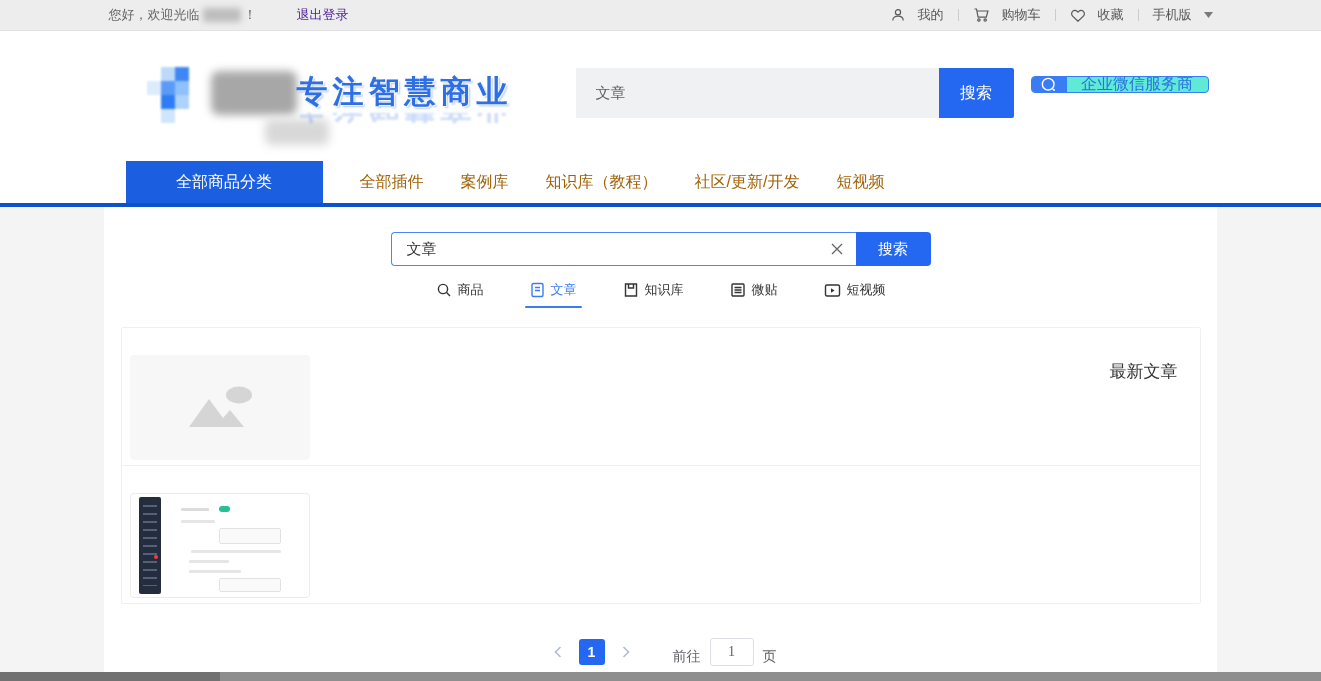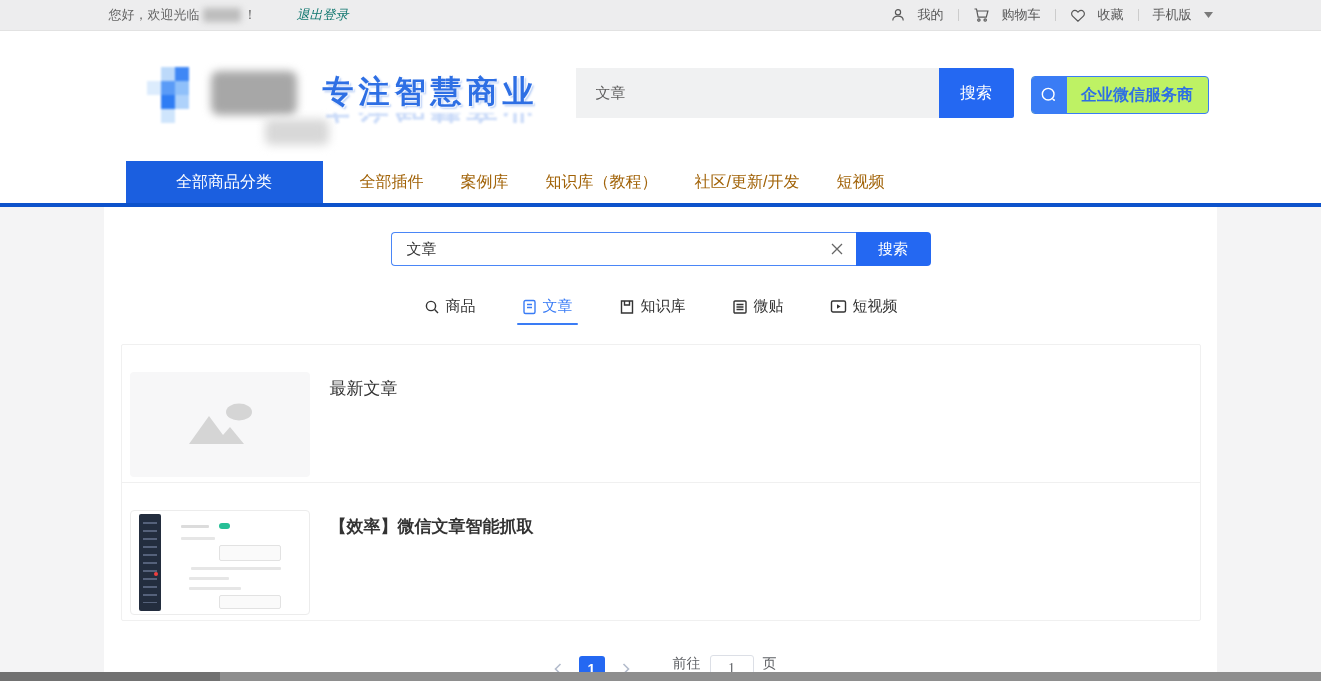--- a/index.html
+++ b/index.html
@@ -5,43 +5,43 @@
   * { box-sizing: border-box; margin: 0; padding: 0; }
   html,body { margin:0; }
   body { font-family: "Liberation Sans", "DejaVu Sans", sans-serif; }
   .screen { width:1321px; height:681px; position:relative; overflow:hidden; background:#f4f4f5; }
 
   
   .topbar { height:31px; background:#ededee; border-bottom:1px solid #e2e2e2; display:flex; align-items:center; font-size:13px; color:#666; }
   .topbar-inner { width:1104px; margin:0 auto; display:flex; align-items:center; }
   .greet { display:flex; align-items:center; }
   .blur-name { width:38px; height:14px; background:#bdbdbd; border-radius:2px; filter:blur(3px); margin:0 3px; }
-  .logout { color:#0f766e; margin-left:40px; cursor:pointer; text-decoration:none;font-style:italic; }
+  .logout { color:#4c1d95; margin-left:40px; cursor:pointer; text-decoration:none; }
   .topbar-right { margin-left:auto; display:flex; align-items:center; color:#595959; }
   .tb-item { display:flex; align-items:center; gap:12px; cursor:pointer; }
   .tb-sep { width:1px; height:12px; background:#ccc; margin:0 14px; }
   .tb-item svg { display:block; }
 
   
   .header { height:130px; background:#fff; position:relative; }
   .header-inner { width:1104px; margin:0 auto; height:100%; position:relative; }
   .logo-group { position:absolute; left:38px; top:36px; display:flex; align-items:flex-start; }
   .logo-pix { filter:blur(1.2px); }
   .logo-blur { width:86px; height:44px; background:#a7a7a7; border-radius:8px; filter:blur(4px); margin-left:8px; margin-top:4px; }
   .logo-blur2 { position:absolute; left:118px; top:52px; width:64px; height:26px; background:#d8d8d8; border-radius:6px; filter:blur(5px); }
-  .slogan-wrap { position:absolute; left:214px; top:40px; width:270px; }
+  .slogan-wrap { position:absolute; left:188px; top:40px; width:270px; }
   .slogan { font-size:31px; font-weight:bold; color:#2e6fe4; letter-spacing:5px; text-shadow:1px 1px 0 rgba(255,255,255,.75), 2px 2px 2px rgba(46,111,228,.35); white-space:nowrap; }
   .slogan-reflect { transform:scaleY(-1); opacity:.25; filter:blur(1px); height:15px; overflow:hidden; }
   .slogan-reflect span { font-size:31px; font-weight:bold; color:#2e6fe4; letter-spacing:5px; white-space:nowrap; }
 
   .top-search { position:absolute; left:467px; top:37px; display:flex; }
   .top-search input { width:363px; height:50px; background:#f0f1f2; border:none; outline:none; padding:0 20px; font-size:15px; color:#5f5f5f; font-family:inherit; }
   .top-search button { width:75px; height:50px; background:#2468f2; color:#fff; border:none; font-size:16px; cursor:pointer; border-radius:0 2px 2px 0; font-family:inherit; }
 
-  .wecom-btn { position:absolute; left:922px; top:45px; width:178px; height:38px; border:1px solid #3a7cf5; border-radius:4px; display:flex; align-items:center; background:#bef264; cursor:pointer; overflow:hidden;font-weight:bold; }
+  .wecom-btn { position:absolute; left:922px; top:45px; width:178px; height:17px; border:1px solid #3a7cf5; border-radius:4px; display:flex; align-items:center; background:#5eead4; cursor:pointer; overflow:hidden; }
   .wecom-icon-box { width:35px; height:100%; background:#3a7cf5; display:flex; align-items:center; justify-content:center; flex-shrink:0; }
   .wecom-label { flex:1; text-align:center; color:#2e6fe4; font-size:16px; }
 
   
   .navbar { background:#fff; }
   .nav-inner { width:1104px; margin:0 auto; height:42px; display:flex; align-items:center; }
   .nav-active { width:197px; height:42px; margin-left:17px; background:#1b5fe0; color:#fff; font-size:16px; display:flex; align-items:center; justify-content:center; cursor:pointer; }
   .nav-link { font-size:16px; color:#a16207; margin-left:37px; cursor:pointer; text-decoration:none; white-space:nowrap; }
   .blue-line { height:4px; background:#0d52cb; }
 
@@ -50,32 +50,32 @@
   .container { width:1113px; height:465px; margin:0 auto; background:#fff; overflow:hidden; }
 
   .search2-wrap { padding-top:25px; display:flex; justify-content:center; }
   .search2 { display:flex; width:540px; height:34px; }
   .search2-input-wrap { flex:1; border:1px solid #4a86f7; border-right:none; border-radius:4px 0 0 4px; background:#fff; display:flex; align-items:center; }
   .search2-input-wrap input { flex:1; border:none; outline:none; padding:0 15px; font-size:15px; color:#333; font-family:inherit; background:transparent; }
   .clear-x { padding:0 12px; cursor:pointer; color:#666; display:flex; align-items:center; }
   .search2-btn { width:75px; background:#2468f2; color:#fff; border:none; border-radius:0 4px 4px 0; font-size:15px; cursor:pointer; font-family:inherit; }
 
   .tabs { display:flex; justify-content:center; gap:46px; margin-top:15px; }
-  .tab { display:flex; align-items:center; gap:6px; font-size:15px; color:#333; padding-bottom:9px; position:relative; cursor:pointer;margin-top:16px; }
+  .tab { display:flex; align-items:center; gap:6px; font-size:13px; color:#333; padding-bottom:9px; position:relative; cursor:pointer; }
   .tab.active { color:#3a7cf5; }
   .tab.active::after { content:""; position:absolute; bottom:0; left:-5px; right:-5px; height:2px; background:#3a7cf5; border-radius:1px; }
   .tab svg { display:block; }
 
   
   .card { width:1080px; margin:19px auto 0; border:1px solid #f0f0f0; border-radius:2px; background:#fff; }
   .result-item { display:flex; padding:27px 22px 5px 8px; }
   .result-item + .result-item { border-top:1px solid #f0f0f0; }
   .thumb { width:180px; height:105px; border-radius:4px; flex-shrink:0; cursor:pointer; position:relative; overflow:hidden; }
   .thumb.placeholder { background:#f7f7f8; display:flex; align-items:center; justify-content:center; }
-  .content { margin-left:20px; flex:1; padding-top:5px; }
+  .content { margin-left:20px; flex:1; padding-top:5px;text-align:right; }
   .title { font-size:17px; color:#333; cursor:pointer; }
   .title.bold { font-weight:bold; }
   .desc { font-size:14px; color:#9b9b9b; margin-top:19px; line-height:1.5; }
   .meta { width:120px; flex-shrink:0; margin-right:20px; padding-top:6px; font-size:14px; color:#666; }
   .meta > div { margin-bottom:10px; }
   .meta .cat { color:#3a7cf5; cursor:pointer; }
   .blur-box { width:68px; height:15px; background:#c6c6c6; border-radius:2px; filter:blur(3px); }
 
   
   .thumb.mini { border:1px solid #ececec; background:#fff; }
@@ -84,21 +84,21 @@
       background:repeating-linear-gradient(to bottom, #55617a 0 2px, transparent 2px 8px); }
   .mini-side::after { content:""; position:absolute; right:3px; top:58px; width:4px; height:4px; border-radius:50%; background:#f03e3e; }
   .mini-toggle { position:absolute; left:34px; top:8px; width:11px; height:6px; border-radius:3px; background:#26bf96; }
   .mini-line { position:absolute; height:3px; background:#dcdcdc; border-radius:1px; }
   .mini-box { position:absolute; border:1px solid #e2e2e2; border-radius:2px; background:#fafafa; }
 
   
   .pagination { display:flex; align-items:center; justify-content:center; margin-top:34px; font-size:14px; color:#606266; }
   .pg-arrow { padding:0 9px; cursor:pointer; display:flex; align-items:center; }
   .pg-cur { width:26px; height:26px; background:#2468f2; color:#fff; display:flex; align-items:center; justify-content:center; border-radius:3px; margin:0 8px; font-weight:bold; cursor:pointer; }
-  .goto { margin-left:34px; display:flex; align-items:flex-start; gap:9px;font-family:Liberation Serif, serif; }
+  .goto { margin-left:34px; display:flex; align-items:flex-end; gap:9px;font-family:Liberation Serif, serif; }
   .goto input { width:44px; height:28px; border:1px solid #dcdfe6; border-radius:3px; text-align:center; font-size:14px; color:#606266; outline:none; font-family:inherit; }
 
   
   .hscrollbar { position:absolute; left:0; right:0; bottom:0; height:9px; background:#8e8e8e; }
   .hscroll-thumb { width:220px; height:100%; background:#717171; }
 </style>
 </head>
 <body>
 
 <div class="screen">
@@ -270,21 +270,20 @@
             <div class="mini-toggle" style="left:88px; top:12px;"></div>
             <div class="mini-line" style="left:50px; top:14px; width:28px;"></div>
             <div class="mini-line" style="left:50px; top:26px; width:34px; background:#e6e6e6;"></div>
             <div class="mini-box" style="left:88px; top:34px; width:62px; height:16px;"></div>
             <div class="mini-line" style="left:60px; top:56px; width:90px; background:#e6e6e6;"></div>
             <div class="mini-line" style="left:58px; top:66px; width:40px; background:#e6e6e6;"></div>
             <div class="mini-line" style="left:58px; top:76px; width:52px; background:#e6e6e6;"></div>
             <div class="mini-box" style="left:88px; top:84px; width:62px; height:14px;"></div>
           </div>
           <div class="content">
-            <div class="title bold">【效率】微信文章智能抓取</div>
           </div>
         </div>
 
       </div>
 
       <div class="pagination">
         <span class="pg-arrow">
           <svg width="8" height="12" viewBox="0 0 8 12" fill="none" stroke="#b4bccc" stroke-width="1.6">
               <path d="M6.5 1 1.5 6l5 5"></path>
             </svg>

